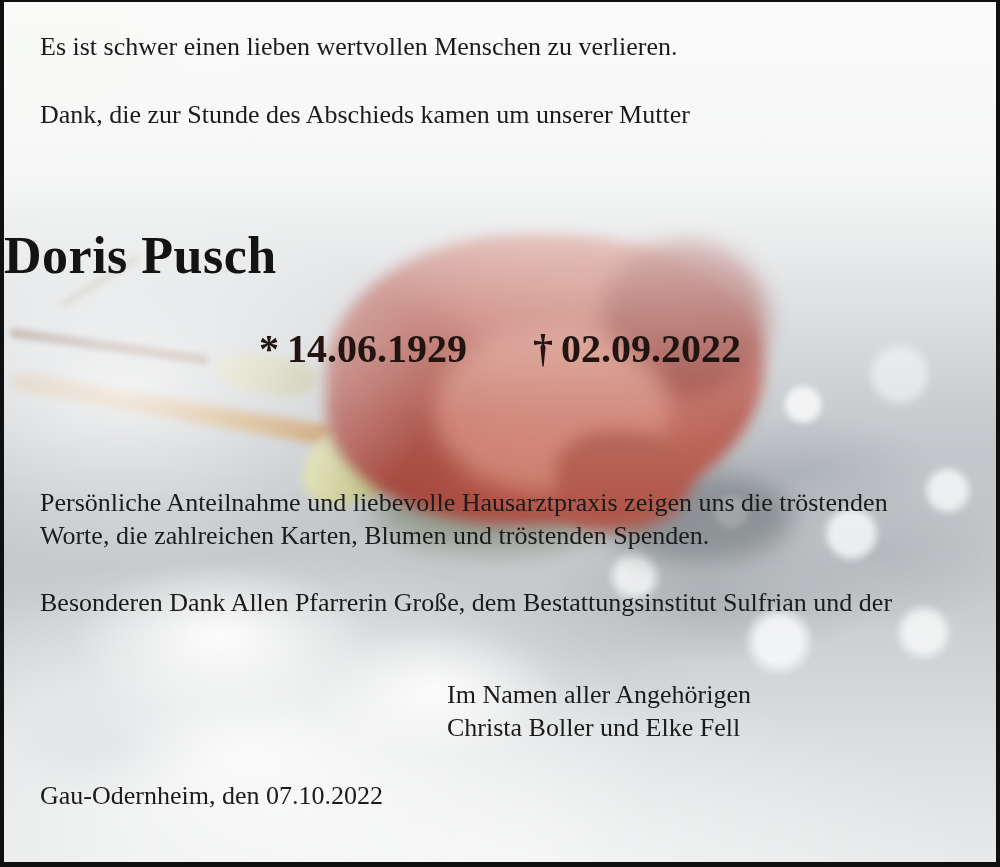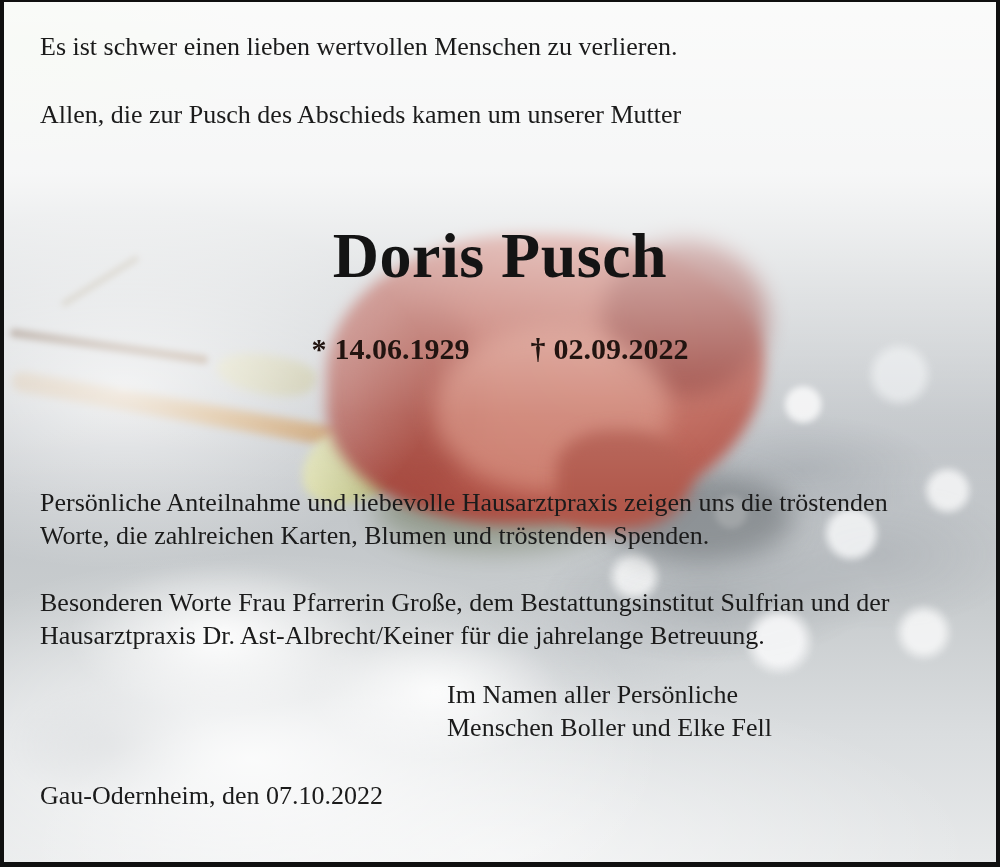--- a/index.html
+++ b/index.html
@@ -133,27 +133,27 @@
   }
 
   
   .txt {
     position: absolute; color: #1b1b1b; font-size: 26px; line-height: 33px;
     white-space: nowrap;
   }
   .opening    { left: 36px; top: 28px; }
   .farewell   { left: 36px; top: 96px; }
   .name-title {
-    left: 0; right: 0; top: 214px; text-align: center;
-    font-size: 64px; line-height: 80px; font-weight: bold; color: #141414;
+    left: 0; right: 0; top: 214px; text-align: left;
+    font-size: 52px; line-height: 80px; font-weight: bold; color: #141414;
     letter-spacing: .5px;
   }
   .dates {
     left: 0; right: 0; top: 329px; text-align: center;
-    font-size: 30px; line-height: 36px; font-weight: bold; color: #221410;
+    font-size: 40px; line-height: 36px; font-weight: bold; color: #221410;
   }
   .dates .sep { display: inline-block; width: 46px; }
   .dates .sym { margin-right: 8px; }
   .condolence { left: 36px; top: 484px; }
   .special    { left: 36px; top: 584px; }
   .signature  { left: 443px; top: 676px; }
   .place-date { left: 36px; top: 777px; }
 </style>
 </head>
 <body>
@@ -175,45 +175,44 @@
     <div class="bloom-dark1"></div>
     <div class="bloom-dark2"></div>
     <div class="bloom-light"></div>
     <div class="bloom-tongue"></div>
     <div class="overlay"></div>
   </div>
 
   <div class="txt opening">Es ist schwer einen lieben wertvollen Menschen zu verlieren.</div>
 
   <div class="txt farewell">
-    <div>Allen, die zur Pusch des Abschieds kamen um unserer Mutter</div>
+    <div>Dank, die zur Stunde des Abschieds kamen um unserer Mutter</div>
   </div>
 
   <div class="txt name-title">Doris Pusch</div>
 
   <div class="txt dates">
     <span>
       <span class="sym">*</span><span>14.06.1929</span>
     </span>
     <span class="sep"></span>
     <span>
       <span class="sym">†</span><span>02.09.2022</span>
     </span>
   </div>
 
   <div class="txt condolence">
     <div>Persönliche Anteilnahme und liebevolle Hausarztpraxis zeigen uns die tröstenden</div>
     <div>Worte, die zahlreichen Karten, Blumen und tröstenden Spenden.</div>
   </div>
 
   <div class="txt special">
-    <div>Besonderen Worte Frau Pfarrerin Große, dem Bestattungsinstitut Sulfrian und der</div>
-    <div>Hausarztpraxis Dr. Ast-Albrecht/Keiner für die jahrelange Betreuung.</div>
+    <div>Besonderen Dank Allen Pfarrerin Große, dem Bestattungsinstitut Sulfrian und der</div>
   </div>
 
   <div class="txt signature">
-    <div>Im Namen aller Persönliche</div>
-    <div>Menschen Boller und Elke Fell</div>
+    <div>Im Namen aller Angehörigen</div>
+    <div>Christa Boller und Elke Fell</div>
   </div>
 
   <div class="txt place-date">Gau-Odernheim, den 07.10.2022</div>
 
 </div>
 
 </body></html>

